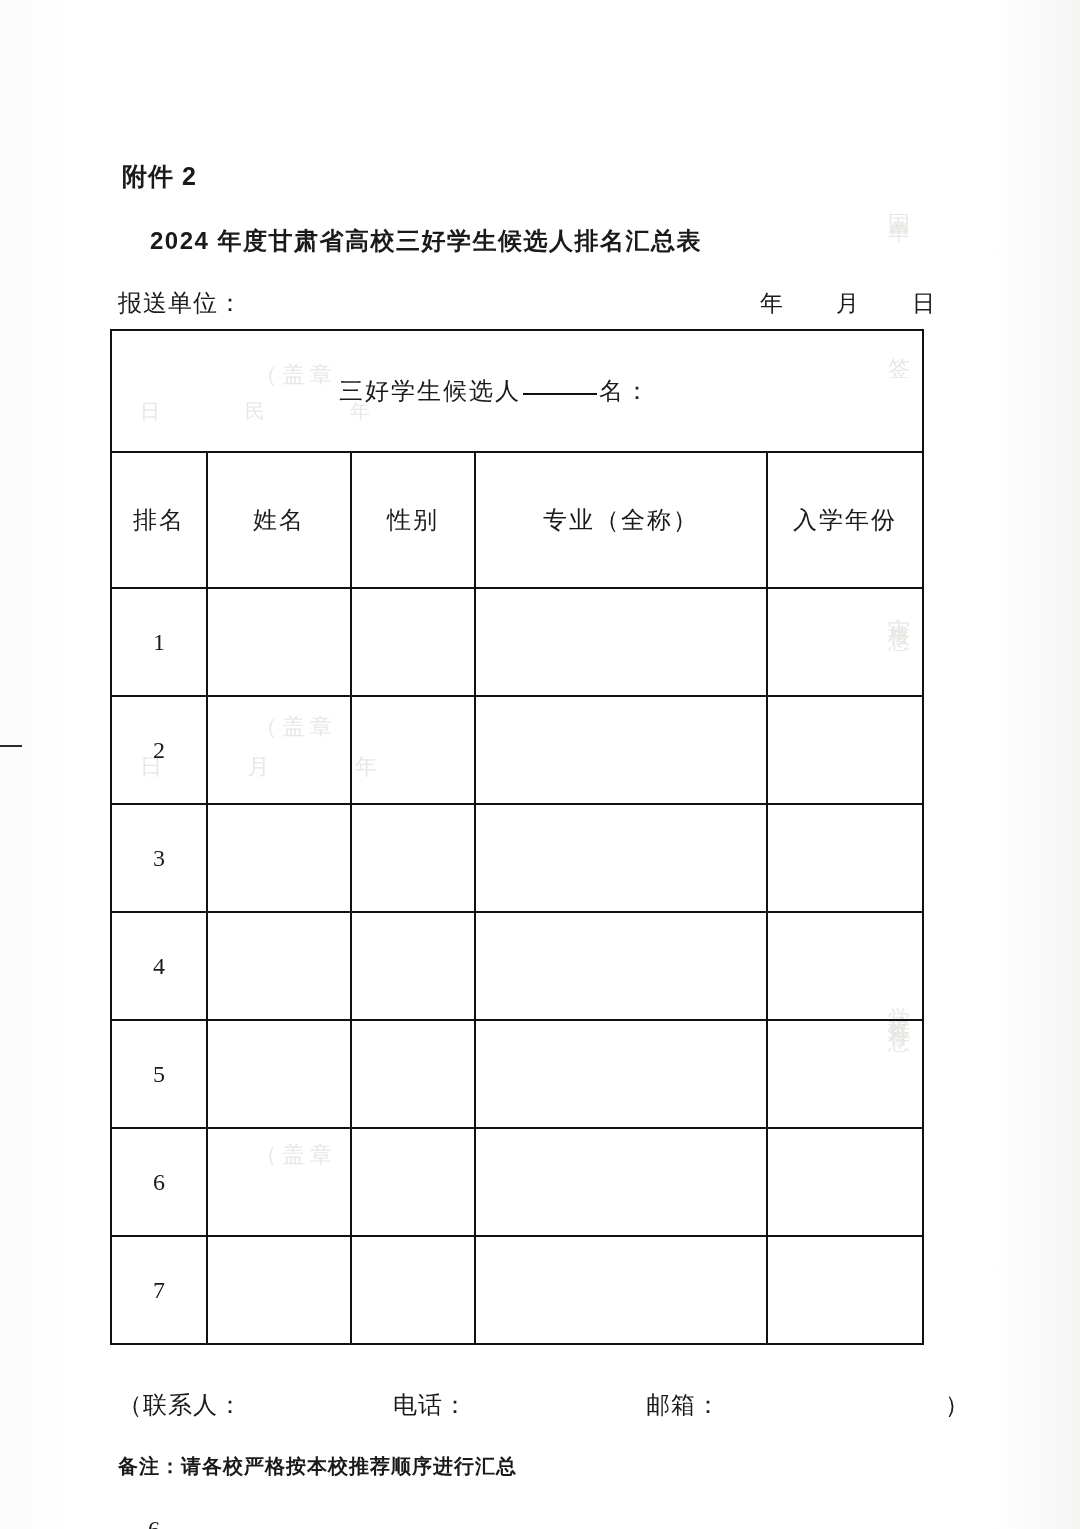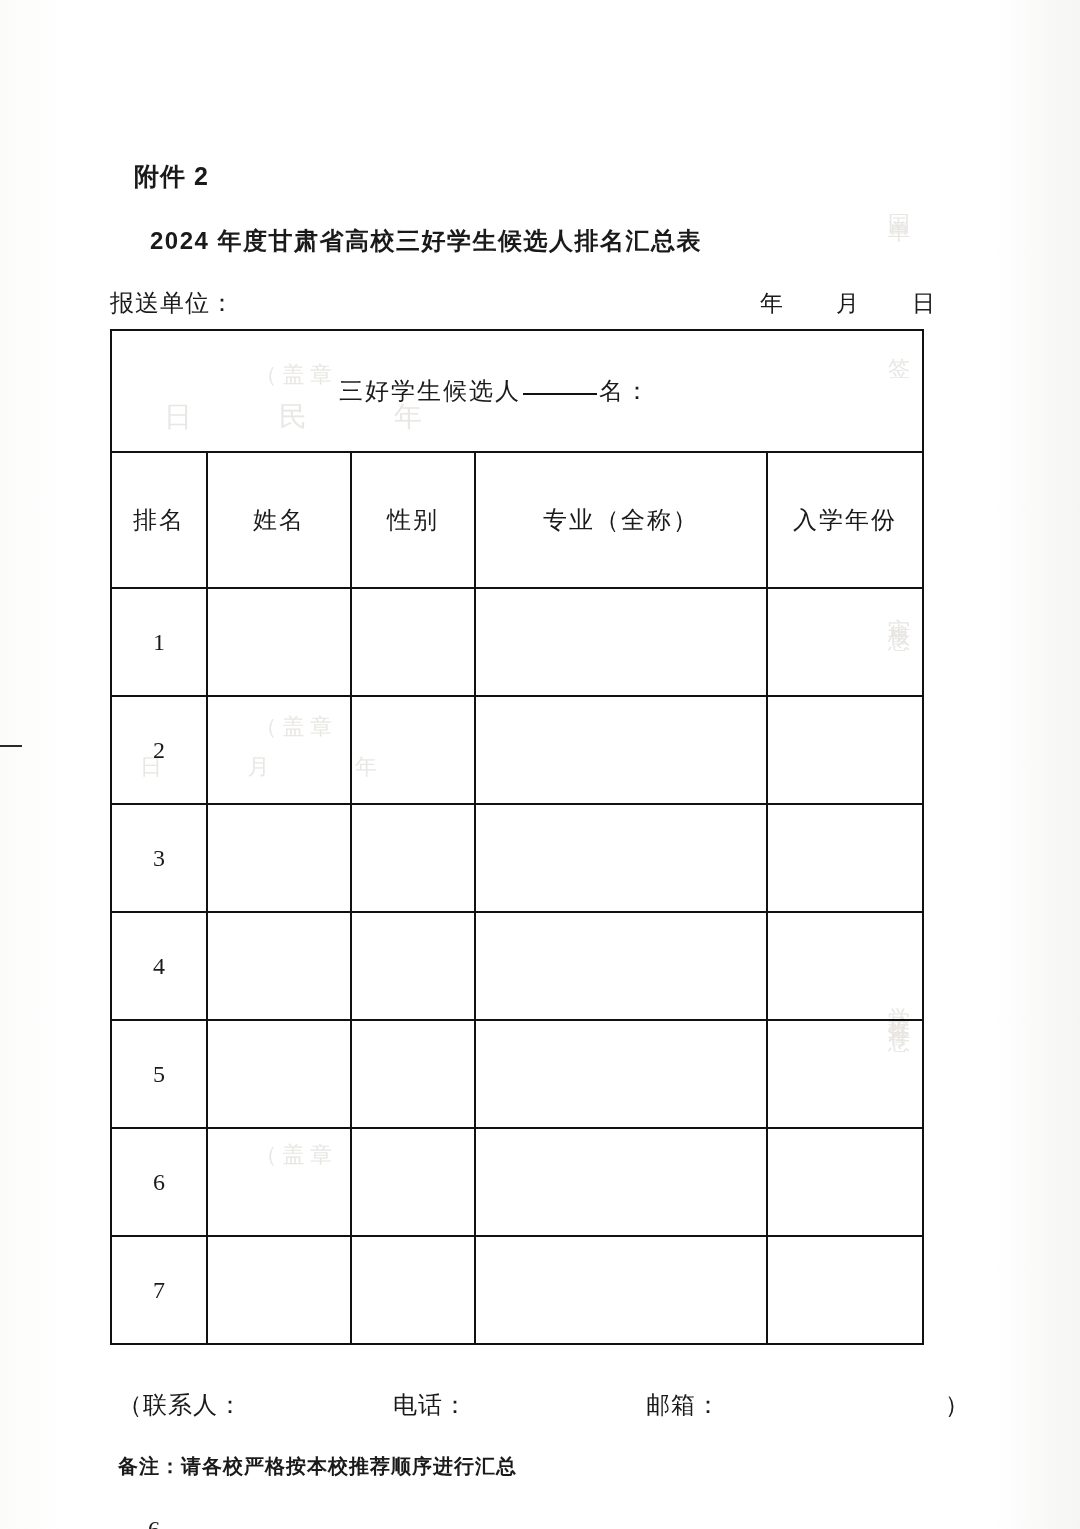--- a/index.html
+++ b/index.html
@@ -38,37 +38,38 @@
     left: 110px;
     top: 160px;
     width: 860px;
   }
 
   .attachment-label {
     font-family: "Liberation Sans", sans-serif;
     font-weight: bold;
     font-size: 25px;
     letter-spacing: 1px;
-    margin-left: 24px;
+    margin-left: 12px;
   }
 
   .doc-title {
     text-align: left;
     font-family: "Liberation Sans", sans-serif;
     font-weight: bold;
     font-size: 24px;
     letter-spacing: 1.5px;
     margin-top: 32px;
     margin-left: 40px;
   }
 
   .meta-row {
     display: flex;
     align-items: flex-end;
     margin-top: 30px;
+    margin-left: 8px;
     font-size: 24px;
     letter-spacing: 1px;
     gap: 39px;
   }
   .meta-unit {
     white-space: nowrap;
   }
   .meta-spacer {
     flex: 1 1 auto;
   }
@@ -161,21 +162,21 @@
   }
 </style>
 </head>
 <body>
 
 <div class="page">
 
   <div class="bleed" style="left:884px; top:196px; font-size:22px; writing-mode:vertical-rl;">国 单 ）</div>
   <div class="bleed" style="left:884px; top:340px; font-size:22px; writing-mode:vertical-rl;">签 </div>
   <div class="bleed" style="left:255px; top:360px; font-size:22px;">（ 盖 章</div>
-  <div class="bleed" style="left:140px; top:398px; font-size:28px; letter-spacing:40px;margin-left:24px;">日 民 年</div>
+  <div class="bleed" style="left:140px; top:398px; font-size:20px; letter-spacing:40px;">日 民 年</div>
   <div class="bleed" style="left:884px; top:600px; font-size:22px; writing-mode:vertical-rl;">审 核 意</div>
   <div class="bleed" style="left:255px; top:712px; font-size:22px;">（ 盖 章</div>
   <div class="bleed" style="left:140px; top:752px; font-size:22px; letter-spacing:40px;">日 月 年</div>
   <div class="bleed" style="left:884px; top:990px; font-size:22px; writing-mode:vertical-rl;">学 校 推 荐 意</div>
   <div class="bleed" style="left:255px; top:1140px; font-size:22px;">（ 盖 章</div>
 
   <div class="edge-mark"></div>
 
   <div class="content">
 

